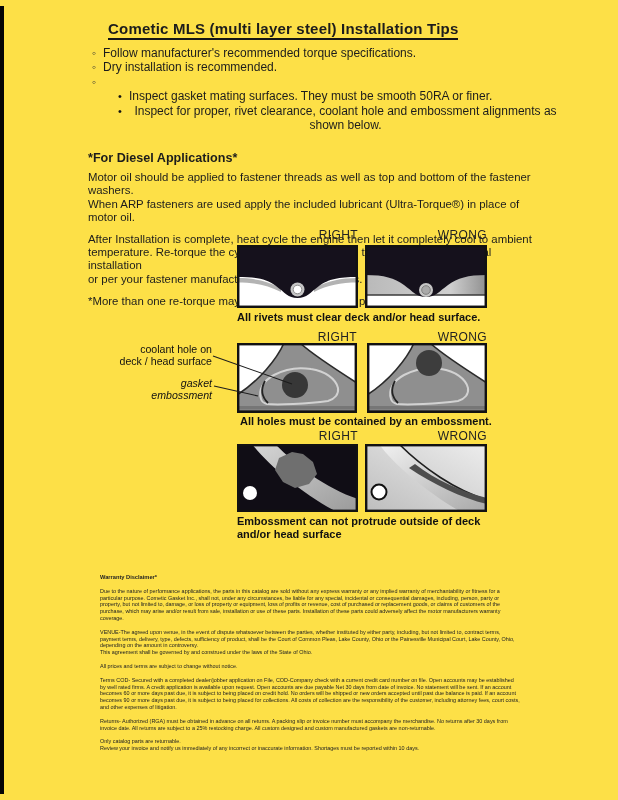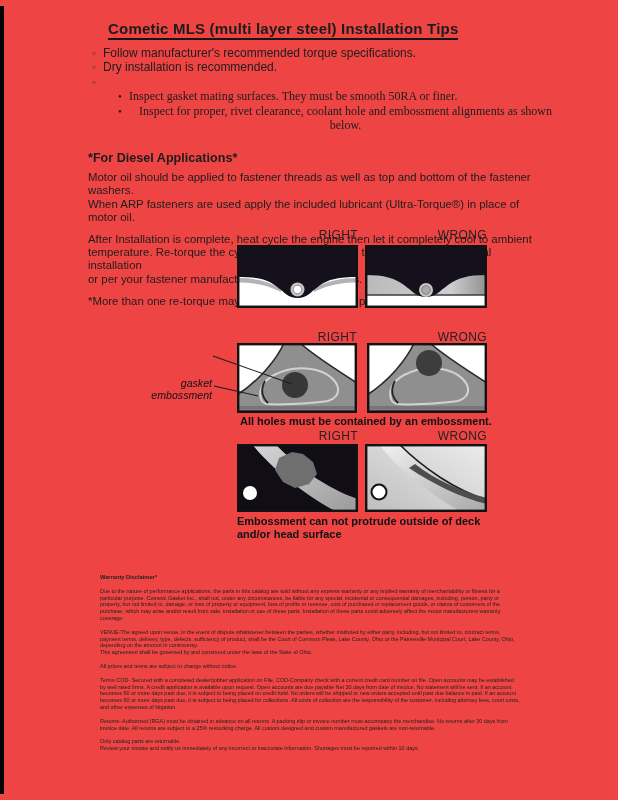--- a/index.html
+++ b/index.html
@@ -1,33 +1,33 @@
 <!DOCTYPE html>
 <html><head>
 <meta charset="utf-8">
 <style>
   html,body{margin:0;padding:0;background:#e9e9e9;}
   .page{
-    position:relative;width:618px;height:800px;background:#ef4444;
+    position:relative;width:618px;height:800px;background:#fde047;
     font-family:"Liberation Sans",sans-serif;color:#1c1c1c;overflow:hidden;
   }
   .prewrap{white-space:pre-line;}
   
   .scan-bar{position:absolute;left:0;top:6px;width:4px;height:788px;background:#050505;}
 
   
   .title{
     position:absolute;left:108px;top:20px;font-size:15px;font-weight:bold;
     border-bottom:2px solid #151515;padding-bottom:1px;letter-spacing:.2px;
   }
   .tips{position:absolute;left:92px;top:46px;width:470px;font-size:12px;line-height:14.4px;text-align:center;}
   .tip-row{display:flex;}
   .tip-row .mk{width:11px;flex:0 0 11px;text-align:left;}
   .mk-circle::before{content:"◦";font-size:12px;line-height:14px;color:#333;}
-  .sub{padding-left:26px;font-family:Liberation Serif, serif;}
+  .sub{padding-left:26px;}
   .mk-dot::before{content:"•";font-size:11px;line-height:14px;color:#111;}
 
   
   .diesel{position:absolute;left:88px;top:116px;width:460px;font-size:11.4px;line-height:13.2px;margin-top:36px;}
   .diesel h3{margin:0 0 6px 0;font-size:12.6px;font-weight:bold;}
   .diesel p{margin:0 0 9px 0;}
 
   
   .dg-label{position:absolute;font-size:12px;letter-spacing:.4px;color:#222;text-align:right;}
   .panel{position:absolute;}
@@ -105,24 +105,27 @@
     </defs>
     <rect x="0" y="0" width="122" height="63" fill="#ffffff"></rect>
     <rect x="0" y="27" width="122" height="23" fill="url(#g1)"></rect>
     <line x1="0" y1="50" x2="122" y2="50" stroke="#3a3a3a" stroke-width="1.4"></line>
     <path d="M0,0 H122 V30 C102,30 93,33 83,40 C74,46.5 70.5,52 61,52 C51.5,52 48,46.5 39,40 C29,33 20,30 0,30 Z" fill="#15111c"></path>
     <circle cx="61" cy="45" r="7" fill="#c6c6c6"></circle>
     <circle cx="61" cy="45" r="4.3" fill="#a9a9a9" stroke="#7f7f7f" stroke-width="1"></circle>
     <rect x="1.2" y="1.2" width="119.6" height="60.6" fill="none" stroke="#121212" stroke-width="2.5"></rect>
   </svg>
 
+  <div class="caption" style="left:237px;top:311px;">All rivets must clear deck and/or head surface.</div>
 
   <div class="dg-label" style="left:237px;top:330px;width:120px;">RIGHT</div>
   <div class="dg-label" style="left:367px;top:330px;width:120px;">WRONG</div>
 
+  <div class="ann-label prewrap" style="left:118px;top:344px;width:94px;">coolant hole on
+deck / head surface</div>
   <div class="ann-label" style="left:118px;top:378px;width:94px;font-style:italic;">gasket embossment</div>
   <svg class="ann-lines" viewBox="0 0 182 72">
     <line x1="95" y1="16" x2="174" y2="44" stroke="#1c1c1c" stroke-width="1.1"></line>
     <line x1="96" y1="46" x2="140" y2="56" stroke="#1c1c1c" stroke-width="1.1"></line>
   </svg>
 
   <svg class="panel" style="left:237px;top:343px;" width="120" height="70" viewBox="0 0 120 70">
     <rect x="0" y="0" width="120" height="70" fill="#8f8f8f"></rect>
     <path d="M0,0 H47 C40,16 22,38 0,52 Z" fill="#ffffff"></path>
     <path d="M63,0 H120 V40 C98,26 76,12 63,0 Z" fill="#ffffff"></path>

